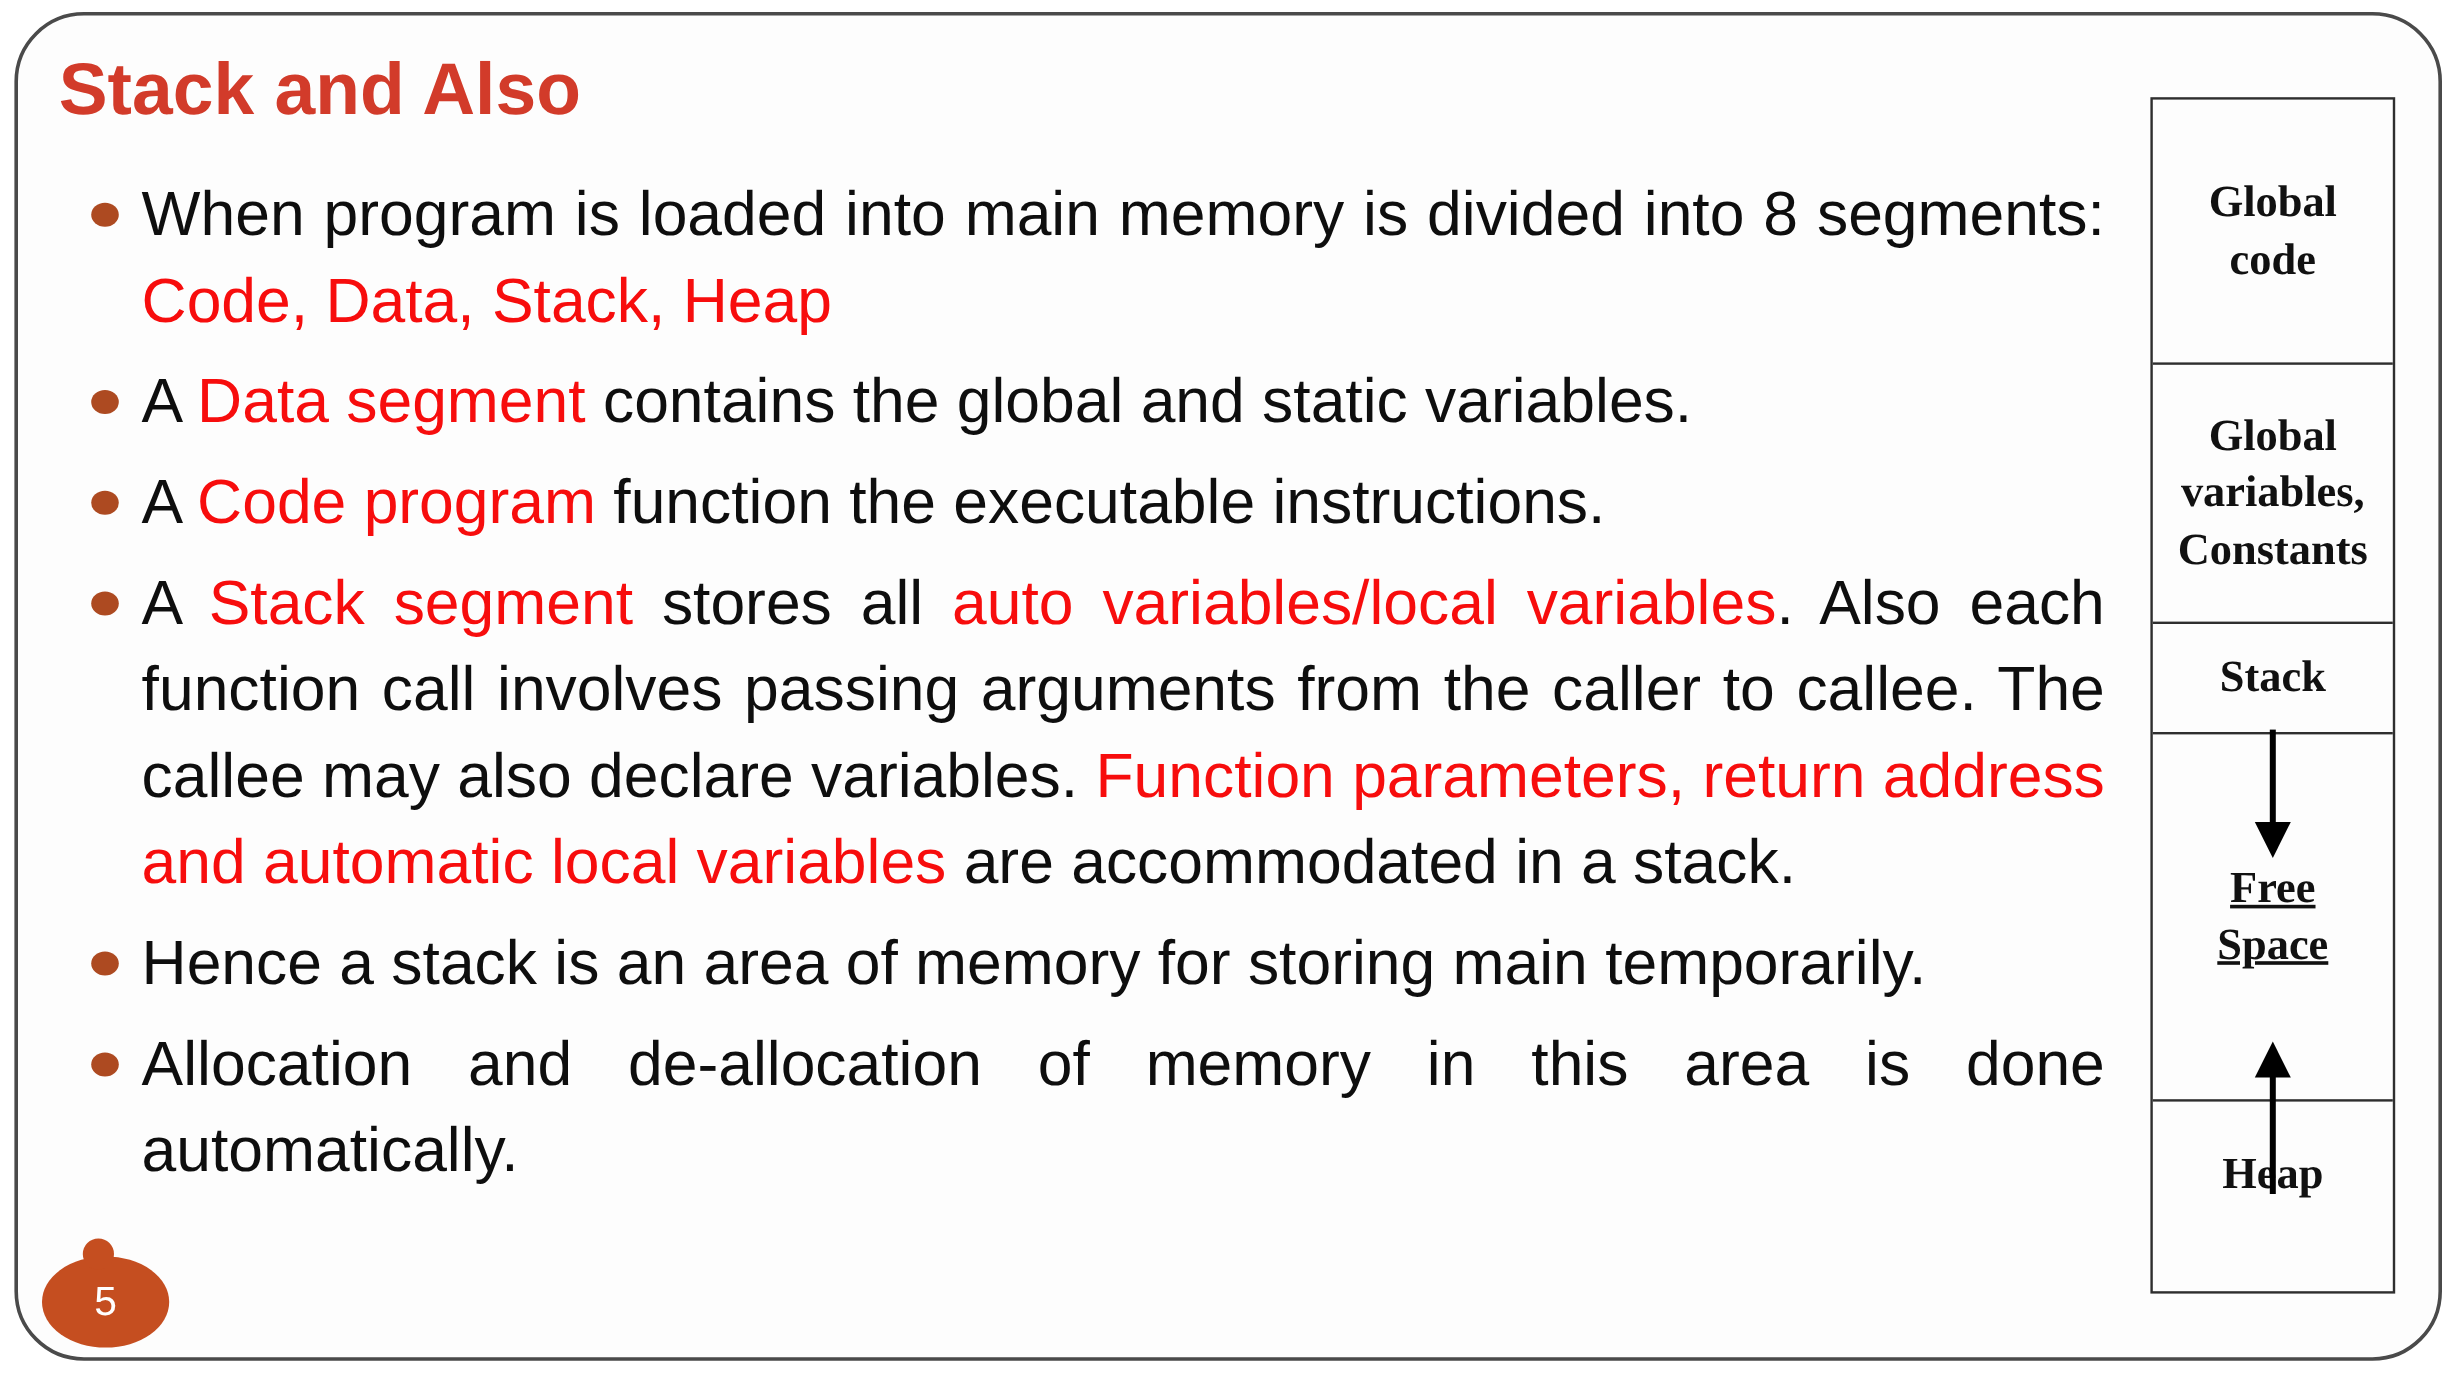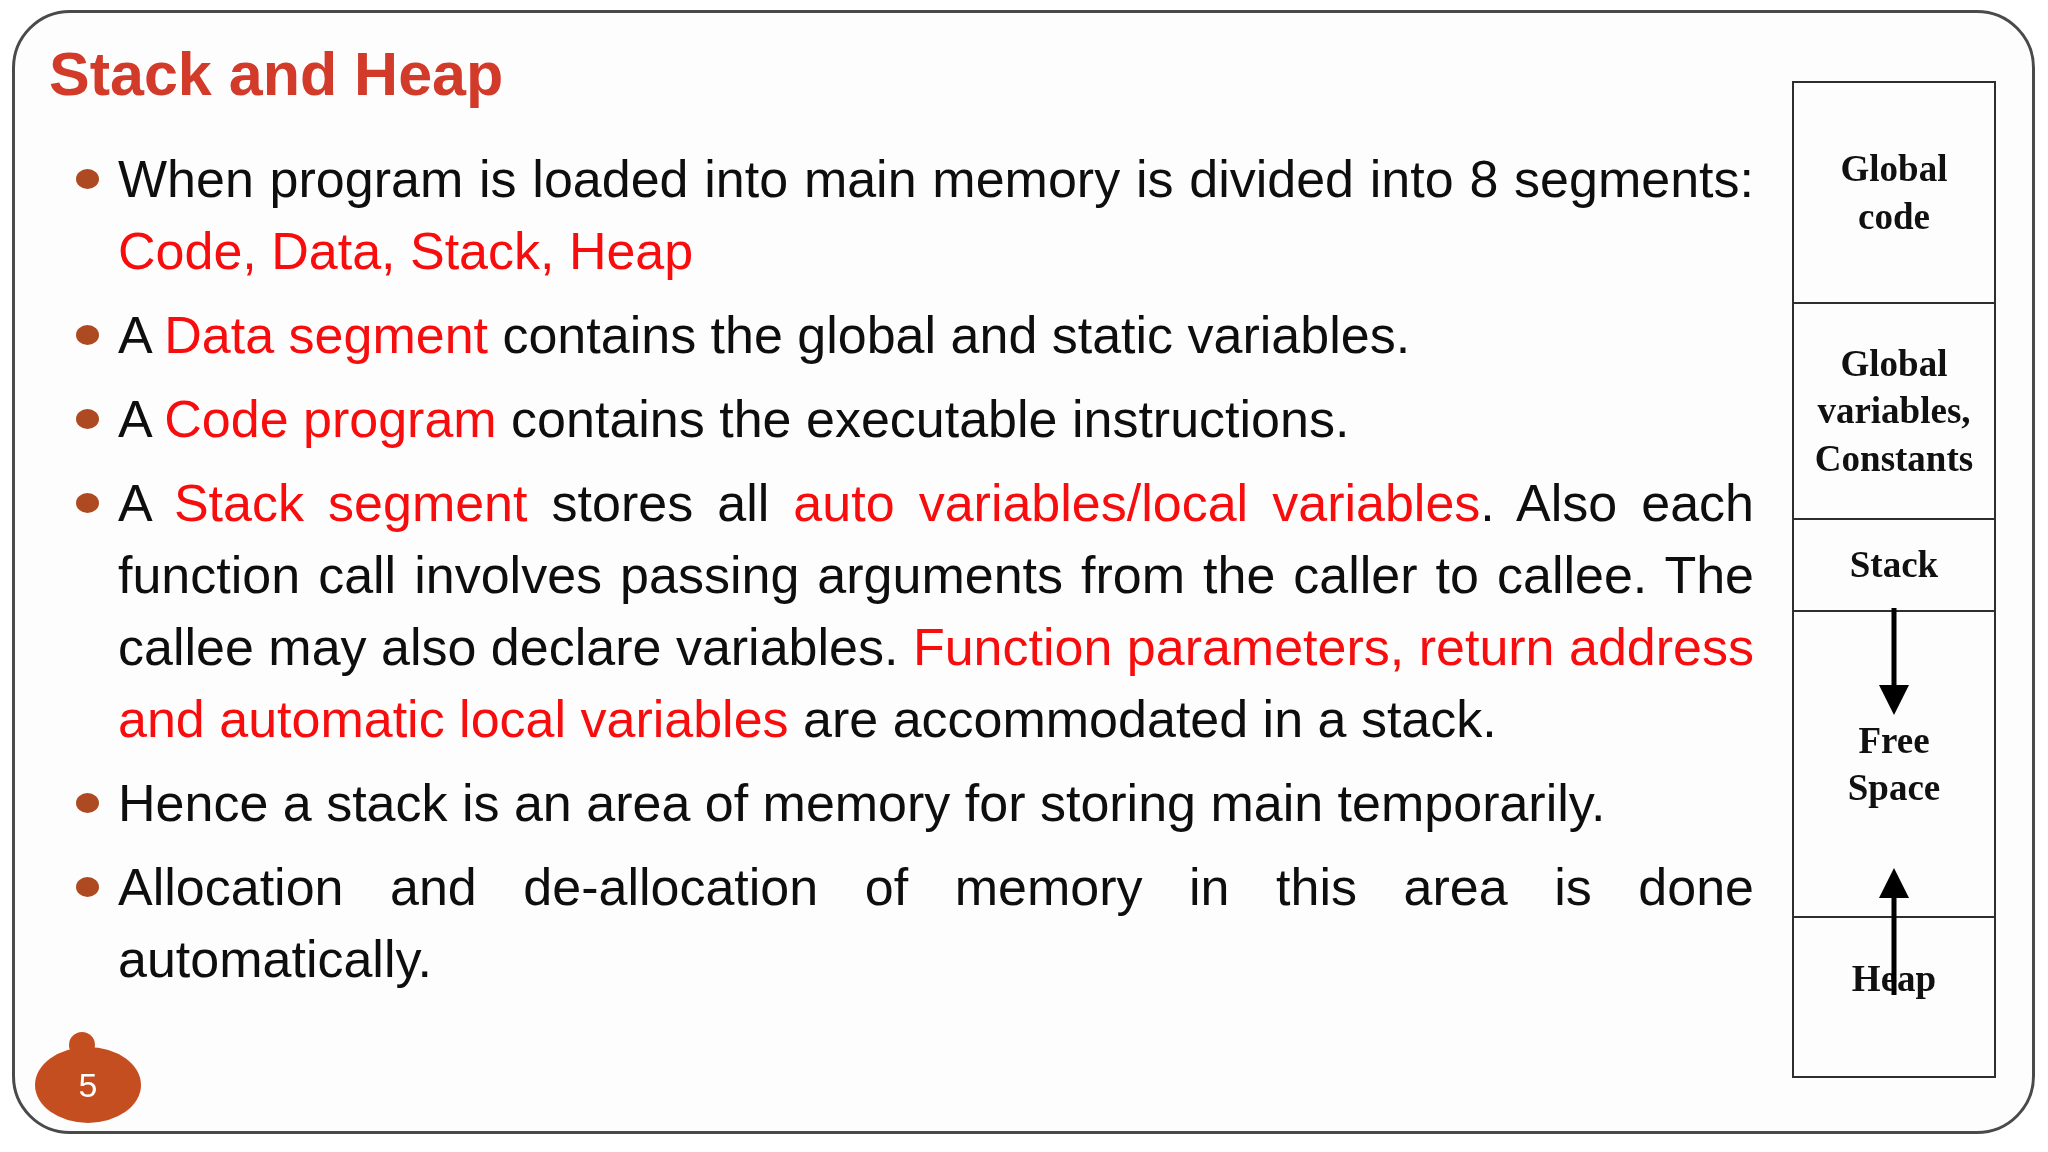--- a/index.html
+++ b/index.html
@@ -62,39 +62,39 @@
     content:''; position:absolute; left:34px; top:-15px;
     width:26px; height:26px; border-radius:50%; background:#c54e20;
   }
   .page-badge span { color:#ffffff; font-size:34px; }
 </style>
 </head>
 <body>
 
 <div class="slide">
 
-  <h1 class="title">Stack and Heap</h1>
+  <h1 class="title">Stack and Also</h1>
 
   <ul class="bullets" id="bullets">
       <li><span class="seg-body">When program is loaded into main memory is divided into 8 segments: </span><span class="seg-red">Code, Data, Stack, Heap</span></li>
       <li><span class="seg-body">A </span><span class="seg-red">Data segment</span><span class="seg-body"> contains the global and static variables.</span></li>
-      <li><span class="seg-body">A </span><span class="seg-red">Code program</span><span class="seg-body"> contains the executable instructions.</span></li>
+      <li><span class="seg-body">A </span><span class="seg-red">Code program</span><span class="seg-body"> function the executable instructions.</span></li>
       <li><span class="seg-body">A </span><span class="seg-red">Stack segment</span><span class="seg-body"> stores all </span><span class="seg-red">auto variables/local variables</span><span class="seg-body">. Also each function call involves passing arguments from the caller to callee. The callee may also declare variables. </span><span class="seg-red">Function parameters, return address and automatic local variables</span><span class="seg-body"> are accommodated in a stack.</span></li>
       <li><span class="seg-body">Hence a stack is an area of memory for storing main temporarily.</span></li>
       <li><span class="seg-body">Allocation and de-allocation of memory in this area is done automatically.</span></li>
     </ul>
 
   <div class="diagram" id="diagram">
     <div class="mem-section" style="height: 219px;"><span>Global
 code</span></div>
       <div class="mem-section" style="height: 216px;"><span>Global
 variables,
 Constants</span></div>
       <div class="mem-section" style="height: 92px;"><span>Stack</span></div>
-      <div class="mem-section" style="height: 306px;"><span>Free
+      <div class="mem-section" style="height: 306px; text-decoration: underline;"><span>Free
 Space</span></div>
       <div class="mem-section" style="height: 124px;"><span>Heap</span></div>
       <div class="arrow arrow-down">
       <div class="shaft"></div>
       <div class="head"></div>
     </div>
     <div class="arrow arrow-up">
       <div class="shaft"></div>
       <div class="head"></div>
     </div>

